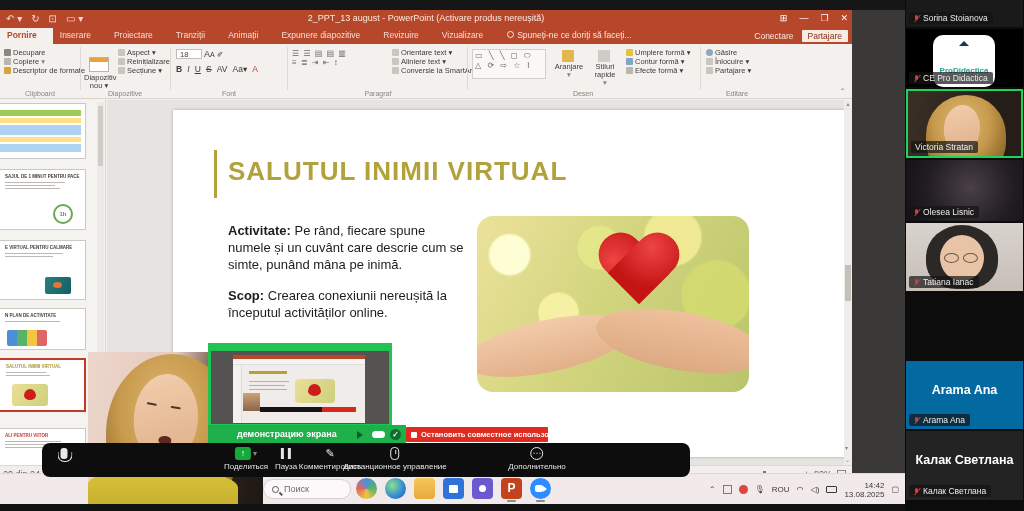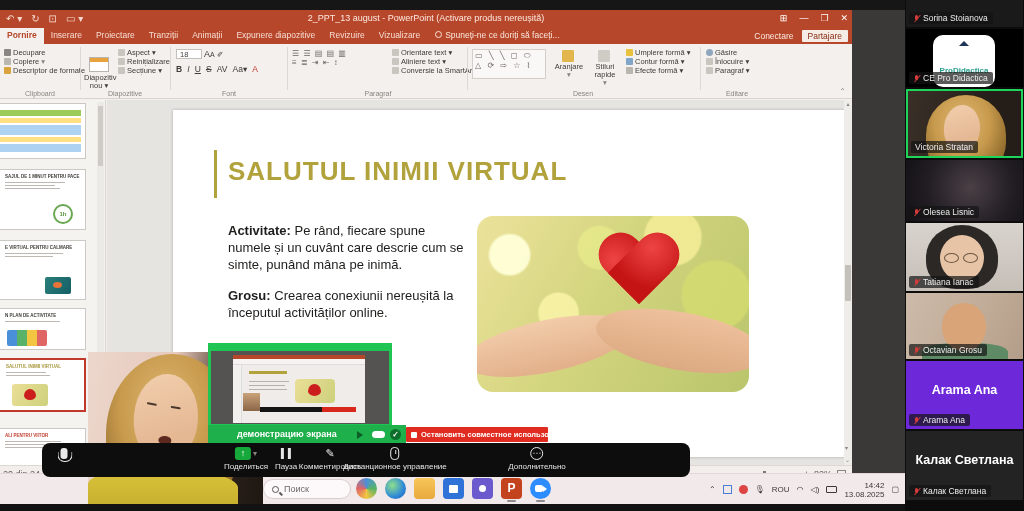--- a/index.html
+++ b/index.html
@@ -11,21 +11,21 @@
   .share-area{left:0;top:0;width:905px;height:511px;background:#3a3938;}
   .top-strip{left:0;top:0;width:905px;height:10px;background:#161616;}
 
   
   .ppt{left:0;top:10px;width:852px;height:463px;background:#f3f0ed;}
   .ppt-titlebar{left:0;top:0;width:852px;height:18px;background:#b7472a;color:#fff;}
   .qat{left:6px;top:2px;display:flex;gap:9px;color:#f5d9cf;font-size:10px;line-height:14px;}
   .ppt-title{left:0;top:3px;width:852px;text-align:center;font-size:9px;color:#fde9e2;}
   .winbtns{right:4px;top:2px;display:flex;gap:12px;font-size:9px;color:#fff;line-height:13px;}
   .tabrow{left:0;top:18px;width:852px;height:16px;background:#b7472a;display:flex;align-items:stretch;font-size:8.5px;color:#f6ddd4;}
-  .tab{padding:2px 7px 0 7px;white-space:nowrap;}
+  .tab{padding:2px 16px 0 7px;white-space:nowrap;}
   .tab.active{background:#f3f0ed;color:#b7472a;font-weight:bold;}
   .tellme{padding:2px 8px 0 8px;color:#f9e5db;white-space:nowrap;}
   .bulb{display:inline-block;width:7px;height:7px;border:1px solid #f9e5db;border-radius:50%;margin-right:3px;}
   .acct{position:absolute;right:4px;top:0;height:16px;display:flex;align-items:center;gap:8px;font-size:8.5px;color:#fbe9e1;}
   .partaj{background:#f6ece6;color:#8a2c12;padding:1px 6px;border-radius:1px;}
 
   
   .ribbon{left:0;top:34px;width:852px;height:55px;background:#f3f0ed;border-bottom:1px solid #d9d4cf;font-size:7.5px;color:#3f3c39;}
   .grp-label{position:absolute;bottom:1px;width:100%;text-align:center;font-size:7px;color:#8a847e;}
   .sep{position:absolute;top:3px;bottom:8px;width:1px;background:#ddd8d2;}
@@ -270,21 +270,21 @@
           <div class="ritem"><span class="micon" style="background:#e8c13d;"></span><span>Umplere formă ▾</span></div>
           <div class="ritem"><span class="micon" style="background:#7fa6c9;"></span><span>Contur formă ▾</span></div>
           <div class="ritem"><span class="micon" style="background:#b9b6b0;"></span><span>Efecte formă ▾</span></div>
         </div>
         <div class="grp-label" style="left:470px;width:226px;">Desen</div>
         <div class="sep" style="left:700px;"></div>
 
         <div class="abs" style="left:706px;top:4px;">
           <div class="ritem"><span class="micon" style="background:#8fa7bd;border-radius:50%;"></span><span>Găsire</span></div>
           <div class="ritem"><span class="micon" style="background:#c9c5bf;"></span><span>Înlocuire ▾</span></div>
-          <div class="ritem"><span class="micon" style="background:#c9c5bf;"></span><span>Paragraf ▾</span></div>
+          <div class="ritem"><span class="micon" style="background:#c9c5bf;"></span><span>Partajare ▾</span></div>
         </div>
         <div class="grp-label" style="left:702px;width:70px;">Editare</div>
         <div class="abs chev" style="right:6px;bottom:2px;font-size:8px;">⌃</div>
       </div>
 
       <div class="abs thumbs">
         <div class="thumb" style="top:3px;height:56px;">
           <div style="height:6px;background:#9ccb5a;margin:6px 4px 0 4px;"></div>
           <div style="height:5px;background:#ffe082;margin:2px 4px 0 4px;"></div>
           <div style="height:10px;background:#aed3f2;margin:2px 4px 0 4px;"></div>
@@ -328,21 +328,21 @@
       </div>
       <div class="abs tb-scroll"></div>
       <div class="abs tb-thumb"></div>
 
       <div class="abs slidearea">
         <div class="abs slide">
           <div class="abs goldbar"></div>
           <div class="abs s-title">SALUTUL INIMII VIRTUAL</div>
           <div class="abs s-body">
             <p><b>Activitate:</b><span> Pe rând, fiecare spune numele și un cuvânt care descrie cum se simte, punând mâna pe inimă.</span></p>
-            <p><b>Grosu:</b><span> Crearea conexiunii nereușită la începutul activităților online.</span></p>
+            <p><b>Scop:</b><span> Crearea conexiunii nereușită la începutul activităților online.</span></p>
           </div>
           <div class="abs heartimg">
             <div class="hand" style="left:-14px;top:104px;width:170px;height:52px;transform:rotate(-12deg);"></div>
             <div class="hand" style="right:-16px;top:96px;width:170px;height:58px;transform:rotate(10deg);background:linear-gradient(#eec09c,#dcaa82);"></div>
             <div class="heart"></div>
           </div>
         </div>
       </div>
       <div class="abs vscroll">▴<div class="abs" style="bottom:14px;left:1px;">▾</div><div class="abs" style="bottom:2px;left:1px;">⌄</div></div>
       <div class="abs vthumb"></div>
@@ -522,31 +522,21 @@
         <div class="abs t-face">
             <div class="glass"></div>
             <div class="glass" style="left:23px;"></div>
           </div>
       </div>
       <div class="plabel">
           <span class="micoff"></span>
           <span>Tatiana Ianac</span>
         </div>
     </div>
-    <div class="tile" style="top:293px;height:66px;">
-      <div class="v-octavian">
-        <div class="abs o-shirt"></div>
-        <div class="abs o-face"></div>
-      </div>
-      <div class="plabel">
-          <span class="micoff"></span>
-          <span>Octavian Grosu</span>
-        </div>
-    </div>
-    <div class="tile" style="top:361px;height:68px;background:#6d28d9;">
+    <div class="tile" style="top:361px;height:68px;background:#0369a1;">
       <div class="bigname" style="top:22px;">Arama Ana</div>
       <div class="plabel">
           <span class="micoff"></span>
           <span>Arama Ana</span>
         </div>
     </div>
     <div class="tile" style="top:431px;height:69px;background:#232323;">
       <div class="bigname" style="top:22px;">Калак Светлана</div>
       <div class="plabel">
           <span class="micoff"></span>

